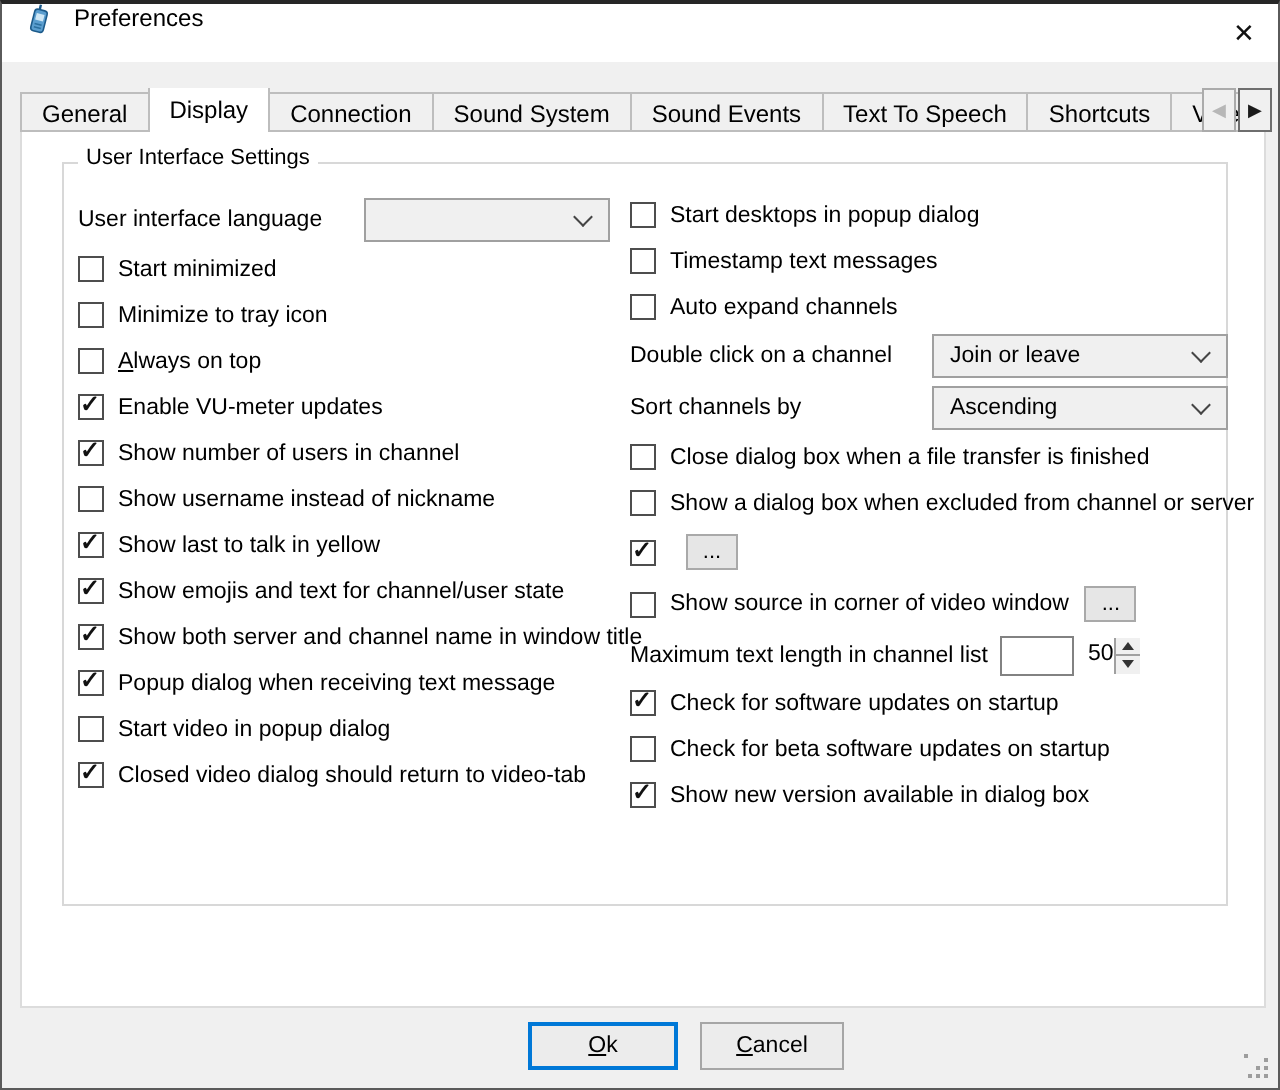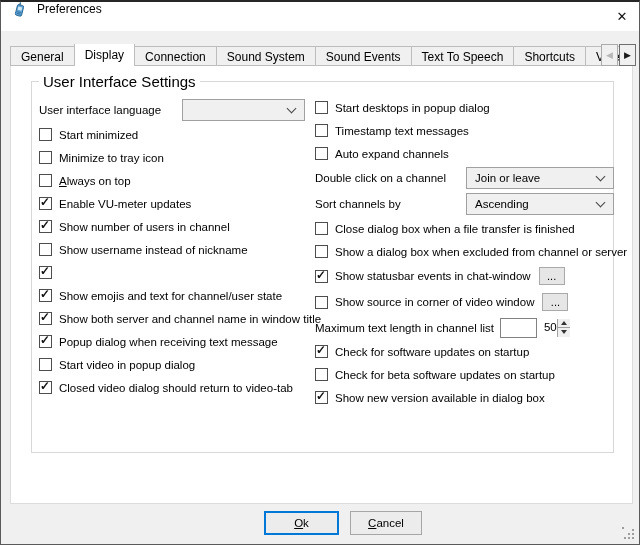--- a/index.html
+++ b/index.html
@@ -56,21 +56,21 @@
     position:absolute; top:63px; left:9px; width:623px; height:439px;
     background:#ffffff; border:1px solid #dcdcdc; z-index:1;
   }
 
   .groupbox {
     position:absolute; left:20px; top:15px; width:583px; height:372px;
     border:1px solid #d8d8d8;
   }
   .legend {
     position:absolute; top:-9px; left:7px; background:#ffffff; padding:0 4px;
-    font-size:15px; white-space:nowrap;
+    font-size:11px; white-space:nowrap;
   }
 
   .col { position:absolute; display:flex; flex-direction:column; }
   .col-left  { left:7px;  top:16px; width:266px; }
   .col-right { left:283px; top:14px; width:299px; }
 
   .row { display:flex; align-items:center; height:23px; white-space:nowrap; }
   .row.tall { height:26px; }
   .row.spin { height:25px; }
   .row.lang { height:24px; margin-bottom:1px; }
@@ -202,20 +202,21 @@
         <div class="row">
           <span class="cb on"></span>
           <span class="lbl">Show number of users in channel</span>
         </div>
         <div class="row">
           <span class="cb"></span>
           <span class="lbl">Show username instead of nickname</span>
         </div>
         <div class="row">
           <span class="cb on"></span>
+          <span class="lbl">Show last to talk in yellow</span>
         </div>
         <div class="row">
           <span class="cb on"></span>
           <span class="lbl">Show emojis and text for channel/user state</span>
         </div>
         <div class="row">
           <span class="cb on"></span>
           <span class="lbl">Show both server and channel name in window title</span>
         </div>
         <div class="row">
@@ -265,21 +266,20 @@
           <span class="cb"></span>
           <span class="lbl">Close dialog box when a file transfer is finished</span>
         </div>
         <div class="row">
           <span class="cb"></span>
           <span class="lbl">Show a dialog box when excluded from channel or server</span>
         </div>
 
         <div class="row tall">
           <span class="cb on"></span>
-          <span class="lbl">Show statusbar events in chat-window</span>
           <button class="dots-btn">...</button>
         </div>
         <div class="row tall">
           <span class="cb"></span>
           <span class="lbl">Show source in corner of video window</span>
           <button class="dots-btn">...</button>
         </div>
 
         <div class="row spin">
           <span class="lbl">Maximum text length in channel list</span>

